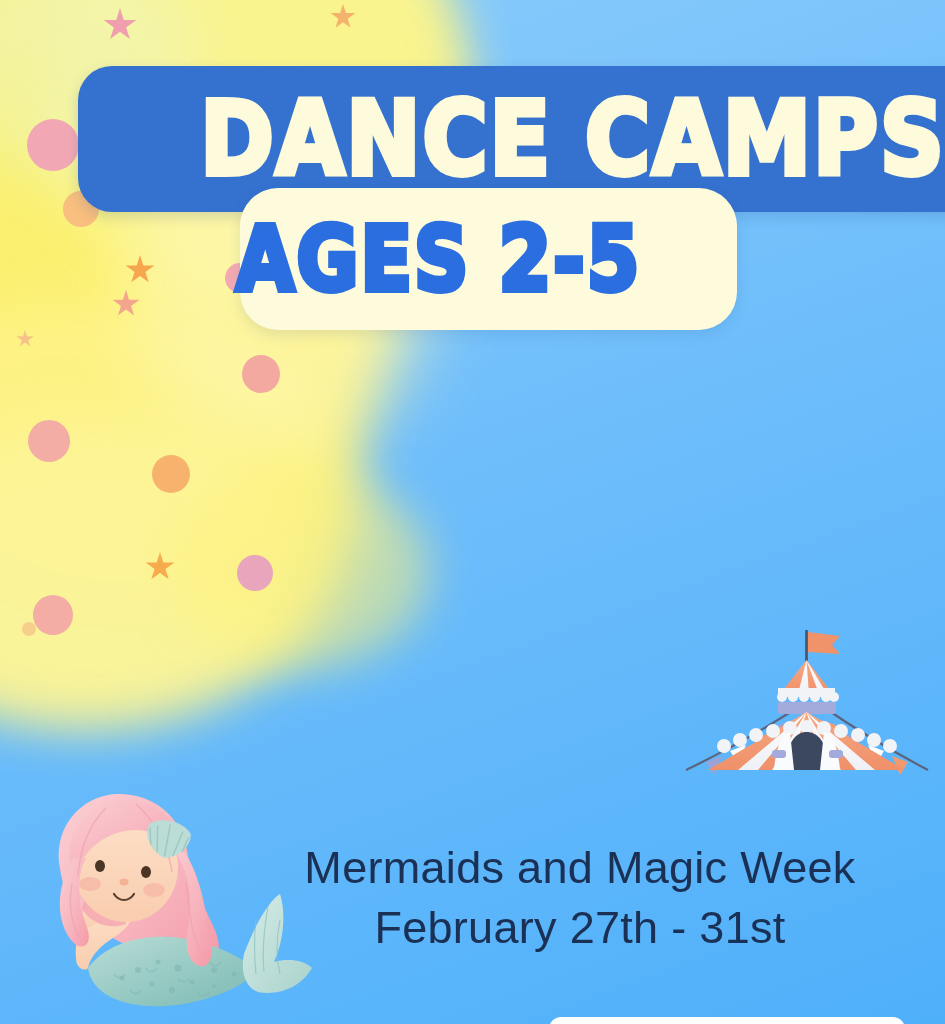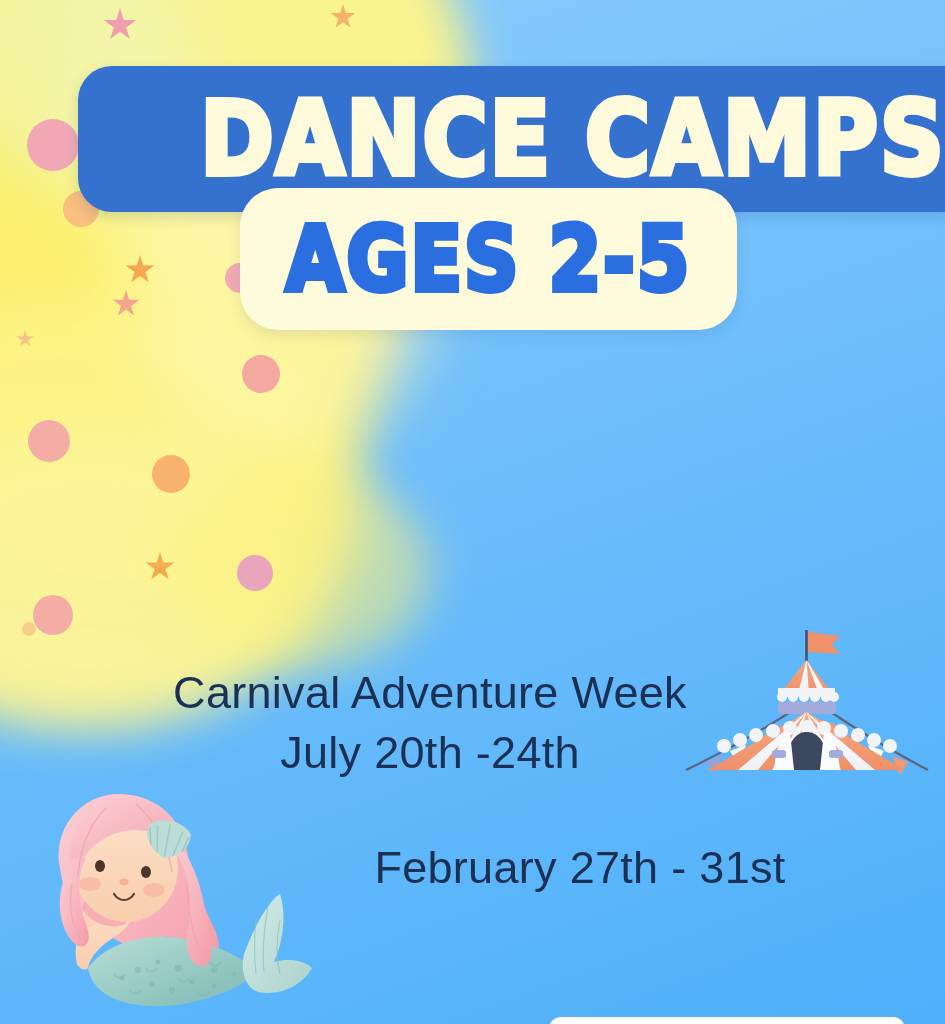--- a/index.html
+++ b/index.html
@@ -62,21 +62,21 @@
     white-space: nowrap;
   }
 
   
   .badge {
     position: absolute;
     left: 240px; top: 188px;
     width: 497px; height: 142px;
     background: #fdfbdc;
     border-radius: 38px;
-    display: flex; align-items: center; justify-content: center;
+    display: flex; align-items: center; 
     box-shadow: 0 5px 14px rgba(30,70,140,.12);
   }
   .badge-text {
     color: #2a6ee0;
     font-size: 74px;
     font-weight: 700;
     letter-spacing: 2px;
     line-height: 1;
     font-family: "DejaVu Sans", sans-serif;
     transform: scaleY(1.2) scaleX(1.02);
@@ -165,26 +165,23 @@
 
   <div class="banner">
     <span class="banner-text">DANCE CAMPS</span>
   </div>
 
   <div class="badge">
     <span class="badge-text">AGES 2-5</span>
   </div>
 
 
-  <div class="week week-1">
-    <span class="week-line">Carnival Adventure Week</span>
-    <span class="week-line">July 20th -24th</span>
-  </div>
 
   <div class="week week-2">
+    <span class="week-line">Mermaids and Magic Week</span>
     <span class="week-line">February 27th - 31st</span>
   </div>
 
   <div class="tent-wrap">
     <svg viewBox="0 0 270 170" width="270" height="170">
       <defs>
         <linearGradient id="stripeO" x1="0" y1="0" x2="0" y2="1">
           <stop offset="0%" stop-color="#f7a883"></stop>
             <stop offset="100%" stop-color="#ef9069"></stop>
         </linearGradient>

